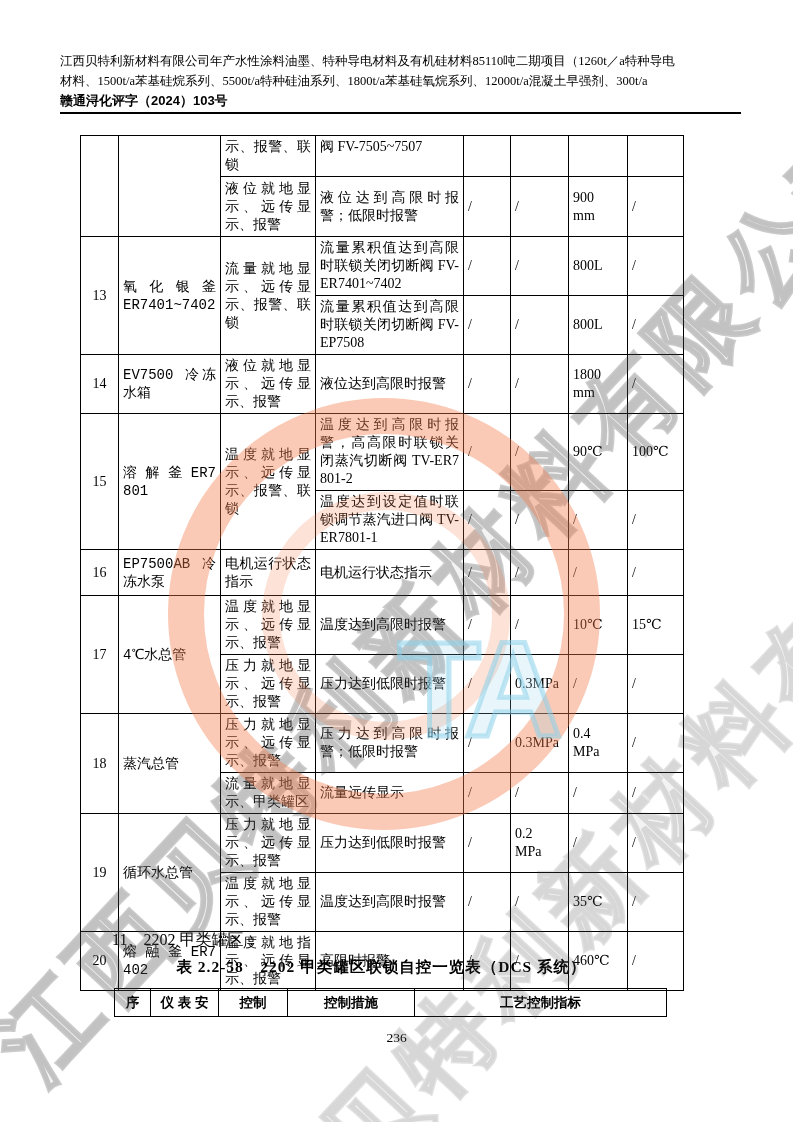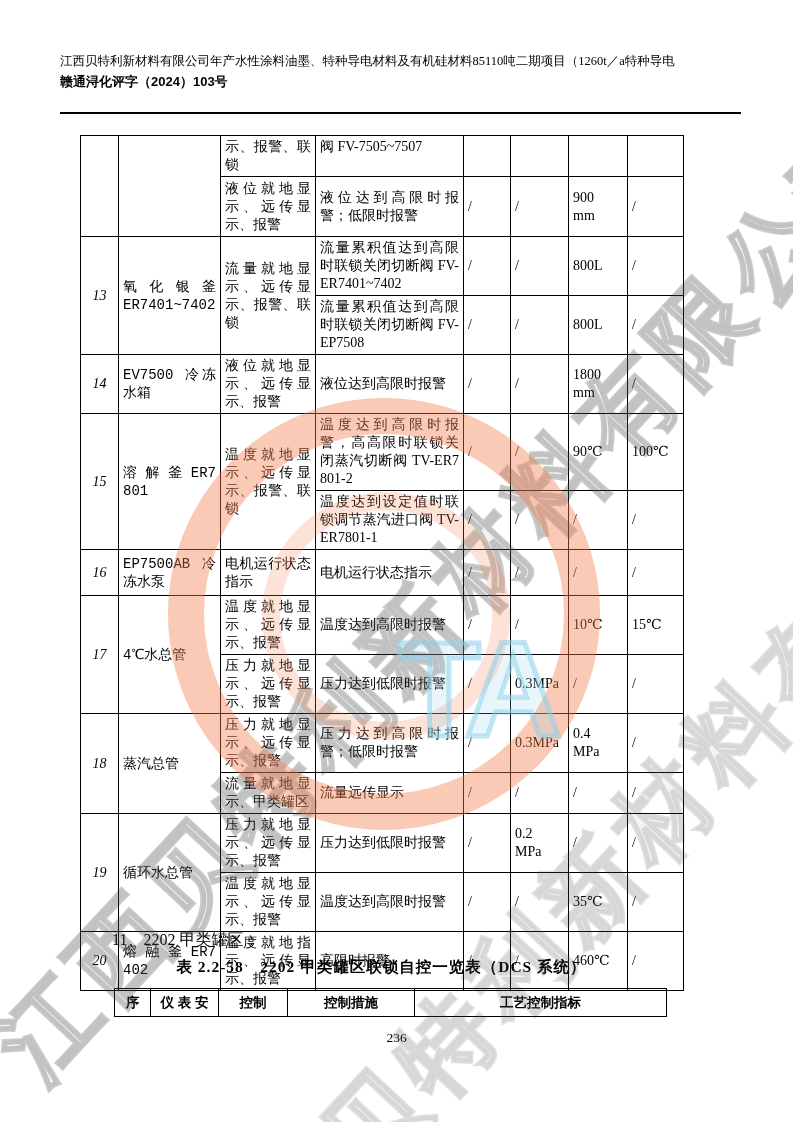--- a/index.html
+++ b/index.html
@@ -21,21 +21,21 @@
 
   
   table.main{
     position:absolute;left:80px;top:135px;width:603px;
     border-collapse:collapse;table-layout:fixed;z-index:1;
   }
   table.main td{
     border:1px solid #000;font-size:14px;line-height:18px;
     padding:2px 4px;vertical-align:middle;word-break:break-all;
   }
-  td.k-num{text-align:center;font-style:italic;}
+  td.k-num{text-align:center;}
   td.k-name{text-align:justify;font-family:Liberation Mono, monospace;}
   td.k-disp{text-align:justify;}
   td.k-ctrl{text-align:justify;}
   td.k-val{text-align:left;padding-left:7px;white-space:pre-line;word-break:normal;}
   tr.va-top td{vertical-align:top;}
 
   
   .section-heading{position:absolute;left:112px;top:930px;font-size:16px;}
   .table-caption{
     position:absolute;left:80px;top:957px;width:603px;text-align:center;
@@ -83,20 +83,21 @@
     left:150px;top:1270px;transform:rotate(-47deg);
     font-size:96px;letter-spacing:10px;
     -webkit-text-stroke:3px rgba(70,70,70,0.16);
   }
 </style>
 </head>
 <body>
 
 <div class="page-header">
   <div>江西贝特利新材料有限公司年产水性涂料油墨、特种导电材料及有机硅材料85110吨二期项目（1260t／a特种导电</div>
+  <div>材料、1500t/a苯基硅烷系列、5500t/a特种硅油系列、1800t/a苯基硅氧烷系列、12000t/a混凝土早强剂、300t/a</div>
   <div class="line3">
     <span class="doc-number">赣通浔化评字（2024）103号</span>
   </div>
 </div>
 <div class="header-rule"></div>
 
 <table class="main">
   <colgroup>
     <col style="width:38px">
       <col style="width:102px">

